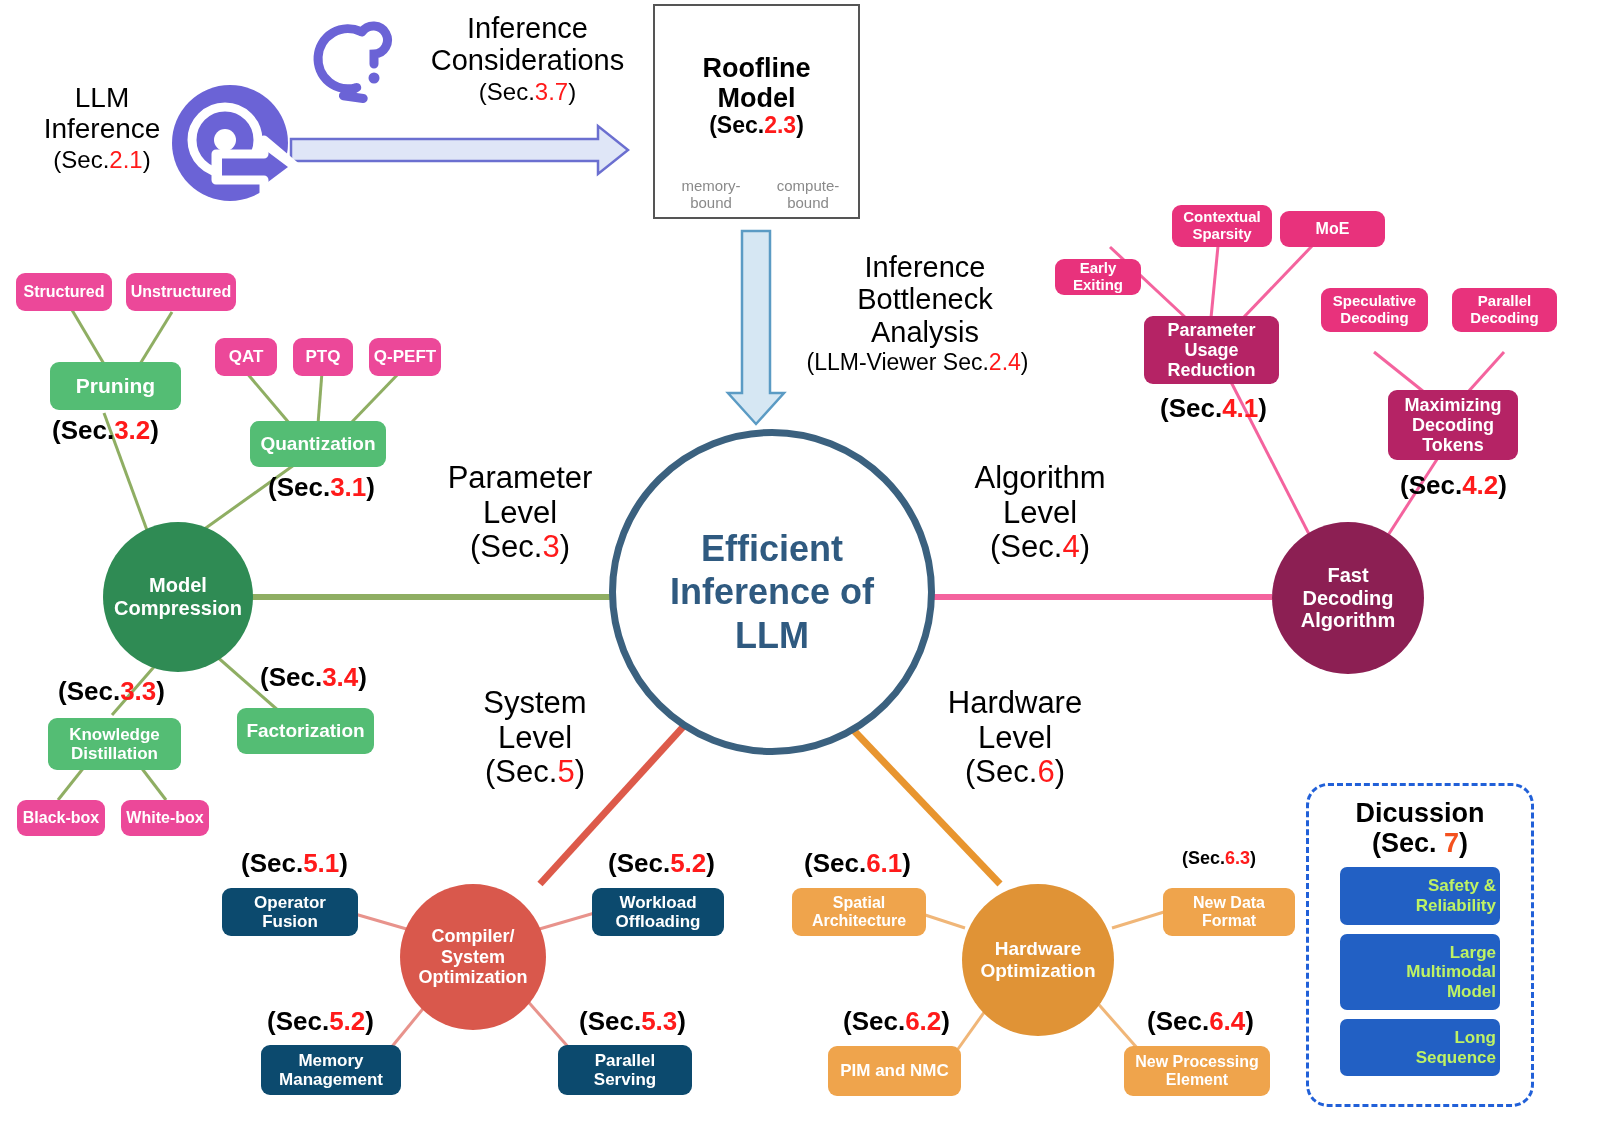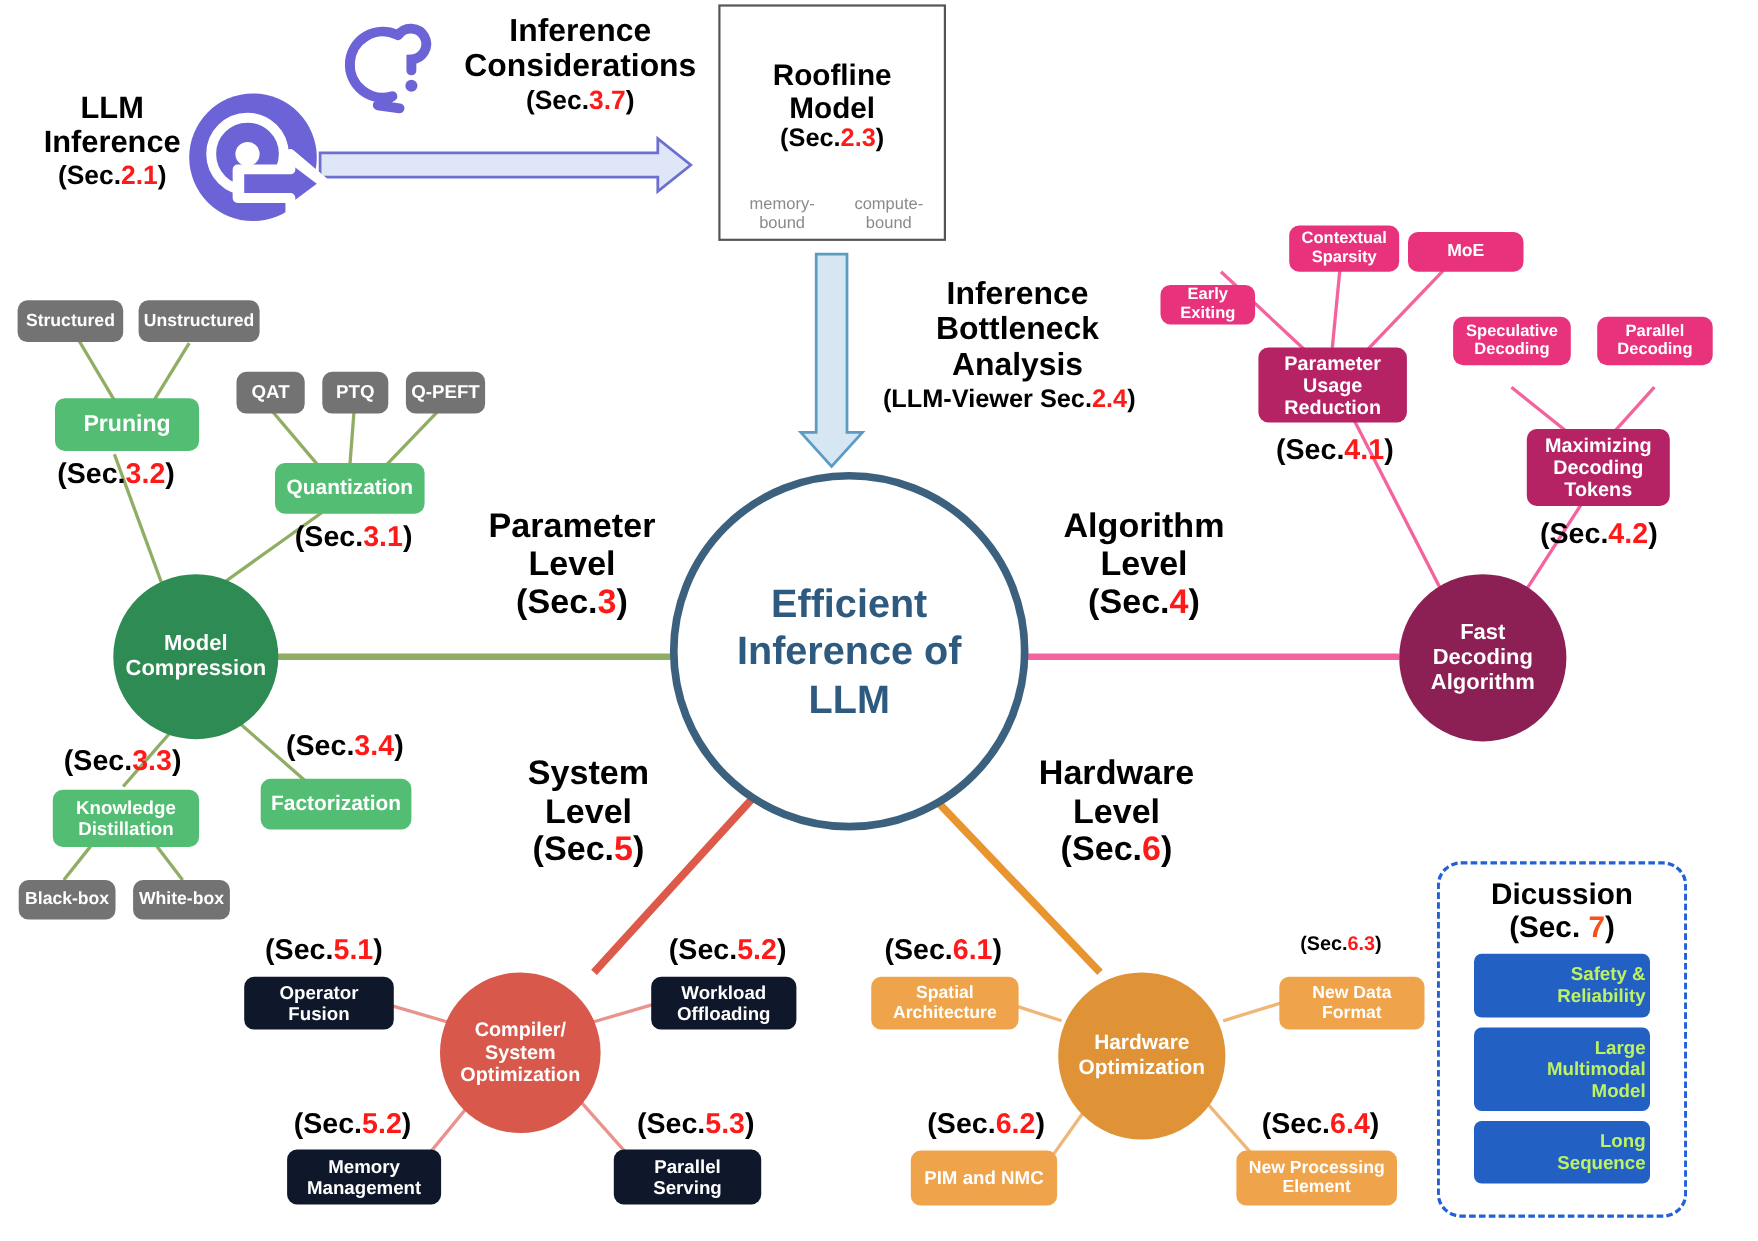--- a/index.html
+++ b/index.html
@@ -9,36 +9,36 @@
   svg#wires{position:absolute;left:0;top:0;width:1598px;height:1128px;}
 
   .node{position:absolute;box-sizing:border-box;display:flex;align-items:center;
         justify-content:center;text-align:center;color:#ffffff;font-weight:bold;
         border-radius:9px;line-height:1.12;z-index:3;}
   .circle{position:absolute;border-radius:50%;display:flex;align-items:center;
           justify-content:center;text-align:center;color:#fff;font-weight:bold;
           line-height:1.14;z-index:3;}
 
   
-  .g-leaf{background:#737373;}
+  .g-leaf{background:#ec4899;}
   .g-mid{background:#54bd74;}
   .g-hub{background:#2f8b54;}
   .p-leaf{background:#e8327c;}
   .p-mid{background:#b52365;}
   .p-hub{background:#8c1f53;}
-  .r-leaf{background:#0f172a;}
+  .r-leaf{background:#0c4a6e;}
   .r-hub{background:#d9584c;}
   .o-leaf{background:#efa44c;}
   .o-hub{background:#e09336;}
 
   .seclbl{position:absolute;color:#000;font-weight:bold;white-space:nowrap;z-index:4;}
   .sec-num{color:#ff1a1a;}
   .sec-num-7{color:#f4511e;}
 
-  .blacktxt{position:absolute;color:#000;font-weight:bold;text-align:center;
+  .blacktxt{position:absolute;color:#000;font-weight:normal;text-align:center;
             line-height:1.12;z-index:4;}
 
   
   #center-circle{position:absolute;left:609px;top:429px;width:312px;height:312px;
     border-radius:50%;border:7px solid #3b617f;background:#fff;display:flex;
     align-items:center;justify-content:center;text-align:center;z-index:3;}
   #center-circle .ct{color:#2f5a80;font-weight:bold;font-size:36px;line-height:1.2;}
 
   
   #roofline{position:absolute;left:653px;top:4px;width:203px;height:211px;

